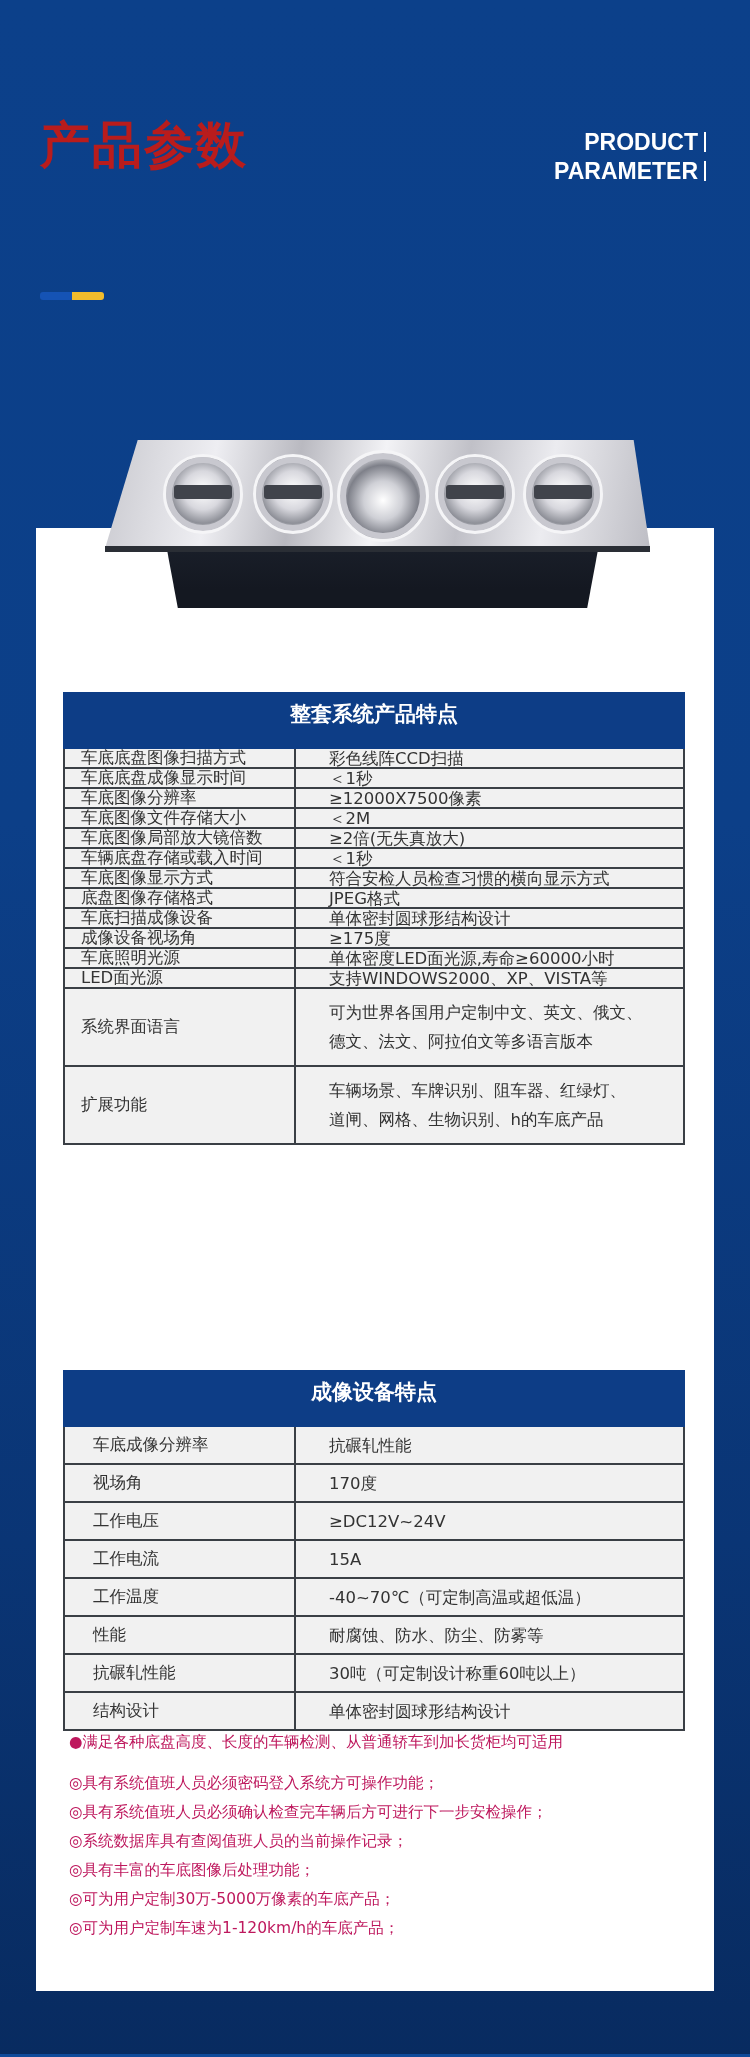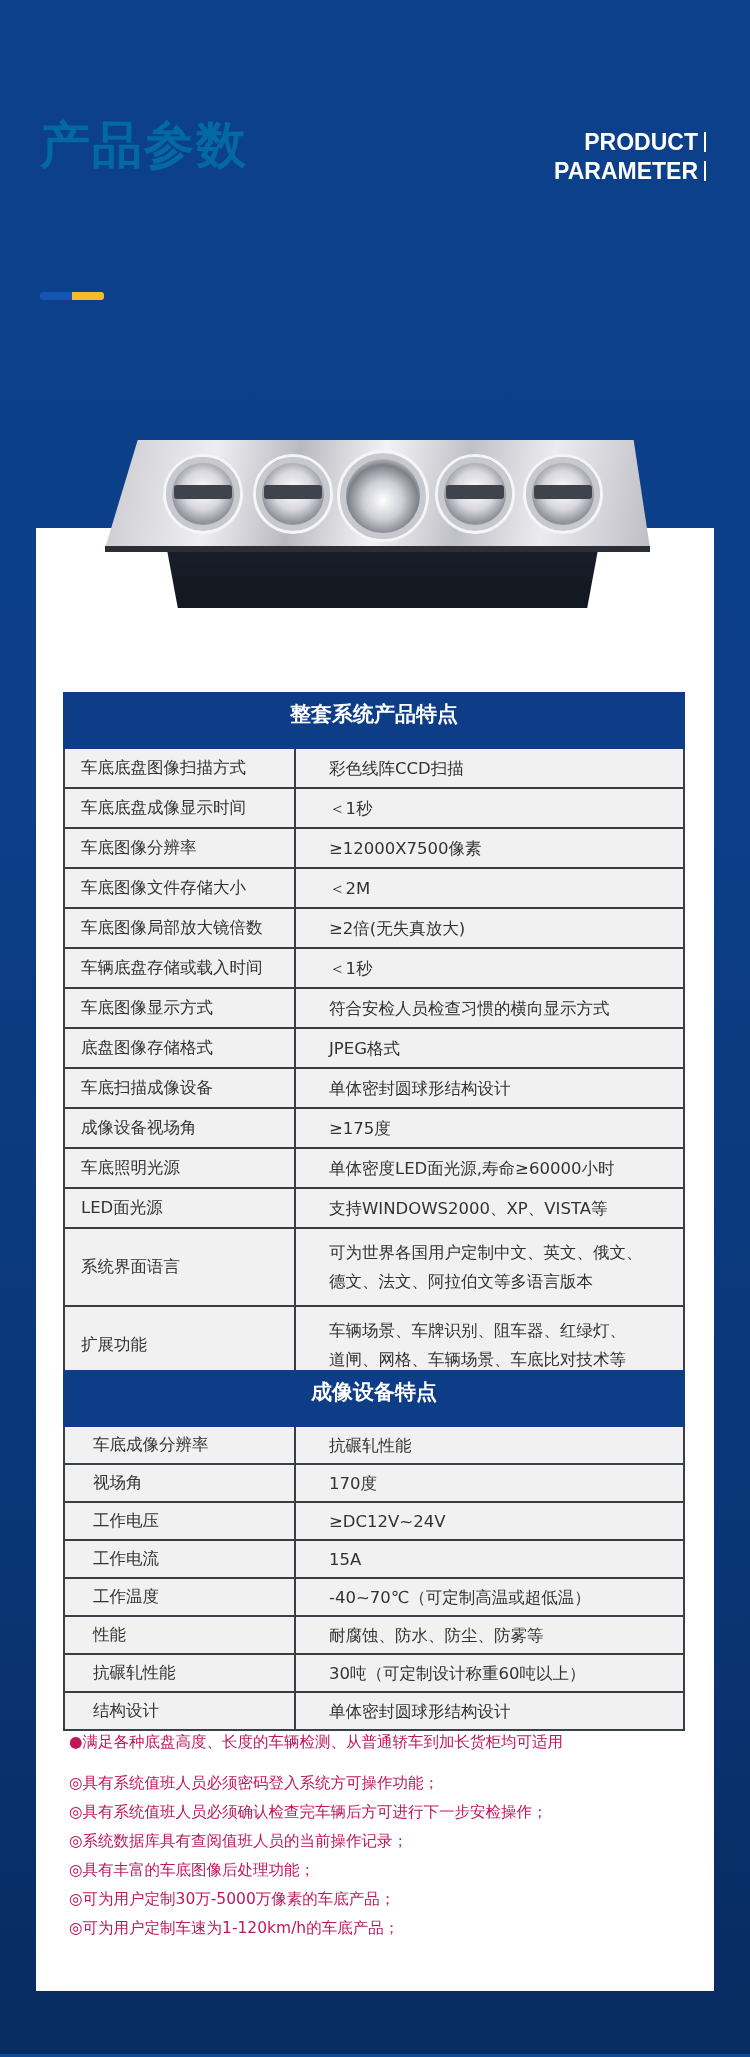--- a/index.html
+++ b/index.html
@@ -8,21 +8,21 @@
     position: relative;
     overflow: hidden;
     font-family: "DejaVu Sans", "Liberation Sans", sans-serif;
     background: linear-gradient(180deg, #0c408a 0%, #0c3f88 40%, #0a3575 75%, #082b60 100%);
   }
   .bottom-line { position: absolute; left: 0; right: 0; bottom: 0; height: 3px; background: #0f4a9a; }
 
   
   .title-cn {
     position: absolute; left: 40px; top: 112px;
-    color: #0369a1; font-size: 50px; font-weight: bold; letter-spacing: 2px;
+    color: #b91c1c; font-size: 50px; font-weight: bold; letter-spacing: 2px;
     font-family: "DejaVu Sans", sans-serif;
   }
   .title-en {
     position: absolute; right: 44px; top: 128px; text-align: right;
     color: #ffffff; font-size: 23px; font-weight: bold; line-height: 29px;
     font-family: "Liberation Sans", sans-serif;
   }
   .title-en .line { display: block; margin-left: 16px; }
   .title-en .bar { display: inline-block; width: 2px; height: 20px; background: #fff; margin-left: 6px; vertical-align: -2px; }
   .accent-bar { position: absolute; left: 40px; top: 292px; height: 8px; width: 64px; border-radius: 3px; overflow: hidden; display: flex; }
@@ -64,21 +64,21 @@
     font-size: 21px; font-weight: bold; height: 57px; line-height: 40px;
     border: 2px solid #0d3d86;
   }
   .spec-table .row { display: flex; background: #f1f1f1; border-left: 2px solid #3a3f45; border-right: 2px solid #3a3f45; border-bottom: 2px solid #3a3f45; }
   .spec-table .row .k, .spec-table .row .v {
     font-size: 16.5px; color: #333; display: flex; align-items: center;
   }
   .spec-table .row .k { width: 231px; border-right: 2px solid #3a3f45; padding-left: 16px; }
   .spec-table .row .v { flex: 1; padding-left: 33px; line-height: 29px; }
   .t1 { top: 692px; }
-  .t1 .row { height: 40px; }
+  .t1 .row { height: 20px; }
   .t1 .row.tall { height: 78px; }
   .t2 { top: 1370px; }
   .t2 .row { height: 38px; }
   .t2 .row .k { padding-left: 28px; }
   .t2 .row .v { padding-left: 33px; }
 
   
   .notes { position: absolute; left: 69px; top: 1732px; color: #be185d; font-size: 15.5px; }
   .notes .lead { margin-bottom: 16px; }
   .notes .item { height: 29px; line-height: 29px; }
@@ -174,21 +174,21 @@
           <div>可为世界各国用户定制中文、英文、俄文、</div>
           <div>德文、法文、阿拉伯文等多语言版本</div>
         </div>
       </div>
     </div>
   <div class="row tall">
       <div class="k">扩展功能</div>
       <div class="v">
         <div>
           <div>车辆场景、车牌识别、阻车器、红绿灯、</div>
-          <div>道闸、网格、车辆场景、车底比对技术等</div>
+          <div>道闸、网格、生物识别、h的车底产品</div>
         </div>
       </div>
     </div>
 </div>
 
 <div class="spec-table t2">
   <div class="thead">成像设备特点</div>
   <div class="row">
       <div class="k">车底成像分辨率</div>
       <div class="v">抗碾轧性能</div>

